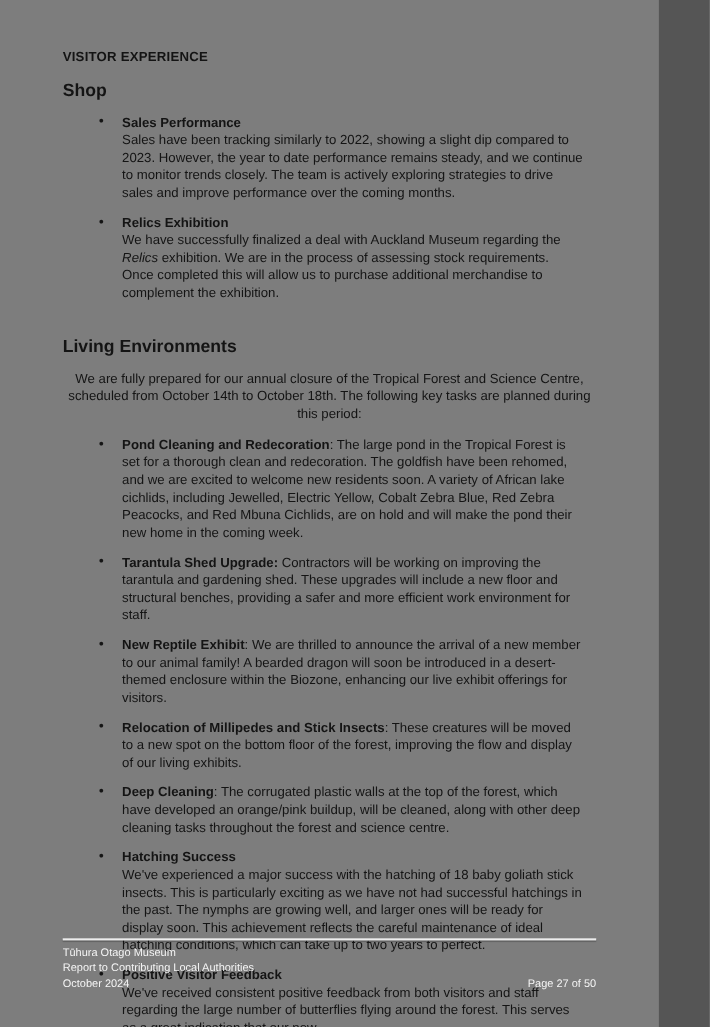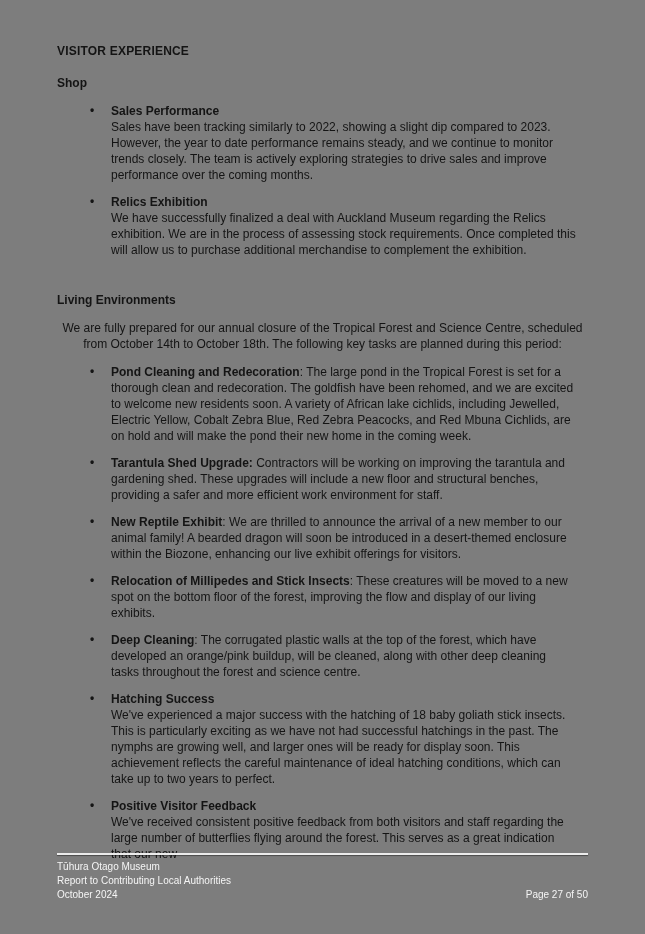--- a/index.html
+++ b/index.html
@@ -9,37 +9,37 @@
     --footer-rule:#ececec;
   }
   html,body{margin:0;padding:0;}
   body{
     width:645px;height:934px;
     background:#555;
     font-family:"Liberation Sans", sans-serif;
   }
   .page{
     position:relative;
-    width:645px;height:934px;
+    width:599px;height:934px;
     background:var(--page-bg);
     box-sizing:border-box;
     padding:43px 57px 0 57px;
     color:var(--body-text);
     font-size:12px;
     line-height:16px;
     overflow:hidden;
   }
   .doc-title{
     font-size:12px;
     font-weight:bold;
     letter-spacing:0.2px;
     margin:0 0 16px 0;
   }
   .section-heading{
-    font-size:12px;
+    font-size:16px;
     font-weight:bold;
     margin:0 0 12px 0;
   }
   .section{margin:0;}
   .section-living{margin-top:34px;}
   .intro{margin:0 0 12px 0;text-align:center;}
   ul.bullets{
     list-style:none;
     margin:12px;
     padding:0 0 0 42px;
@@ -50,21 +50,21 @@
   }
   ul.bullets li::before{
     content:"\2022";
     position:absolute;
     left:-21px;
     top:-1px;
     font-weight:bold;
   }
   .seg-bold{font-weight:bold;}
   .seg-bold-line{font-weight:bold;display:block;}
-  .seg-italic{}
+  .seg-italic{font-style:italic;}
   .footer{
     position:absolute;
     left:57px;right:57px;bottom:32px;
   }
   .footer-rule{
     height:2px;
     background:var(--footer-rule);
     box-shadow:0 1px 1px rgba(0,0,0,0.4);
     margin-bottom:5px;
   }

